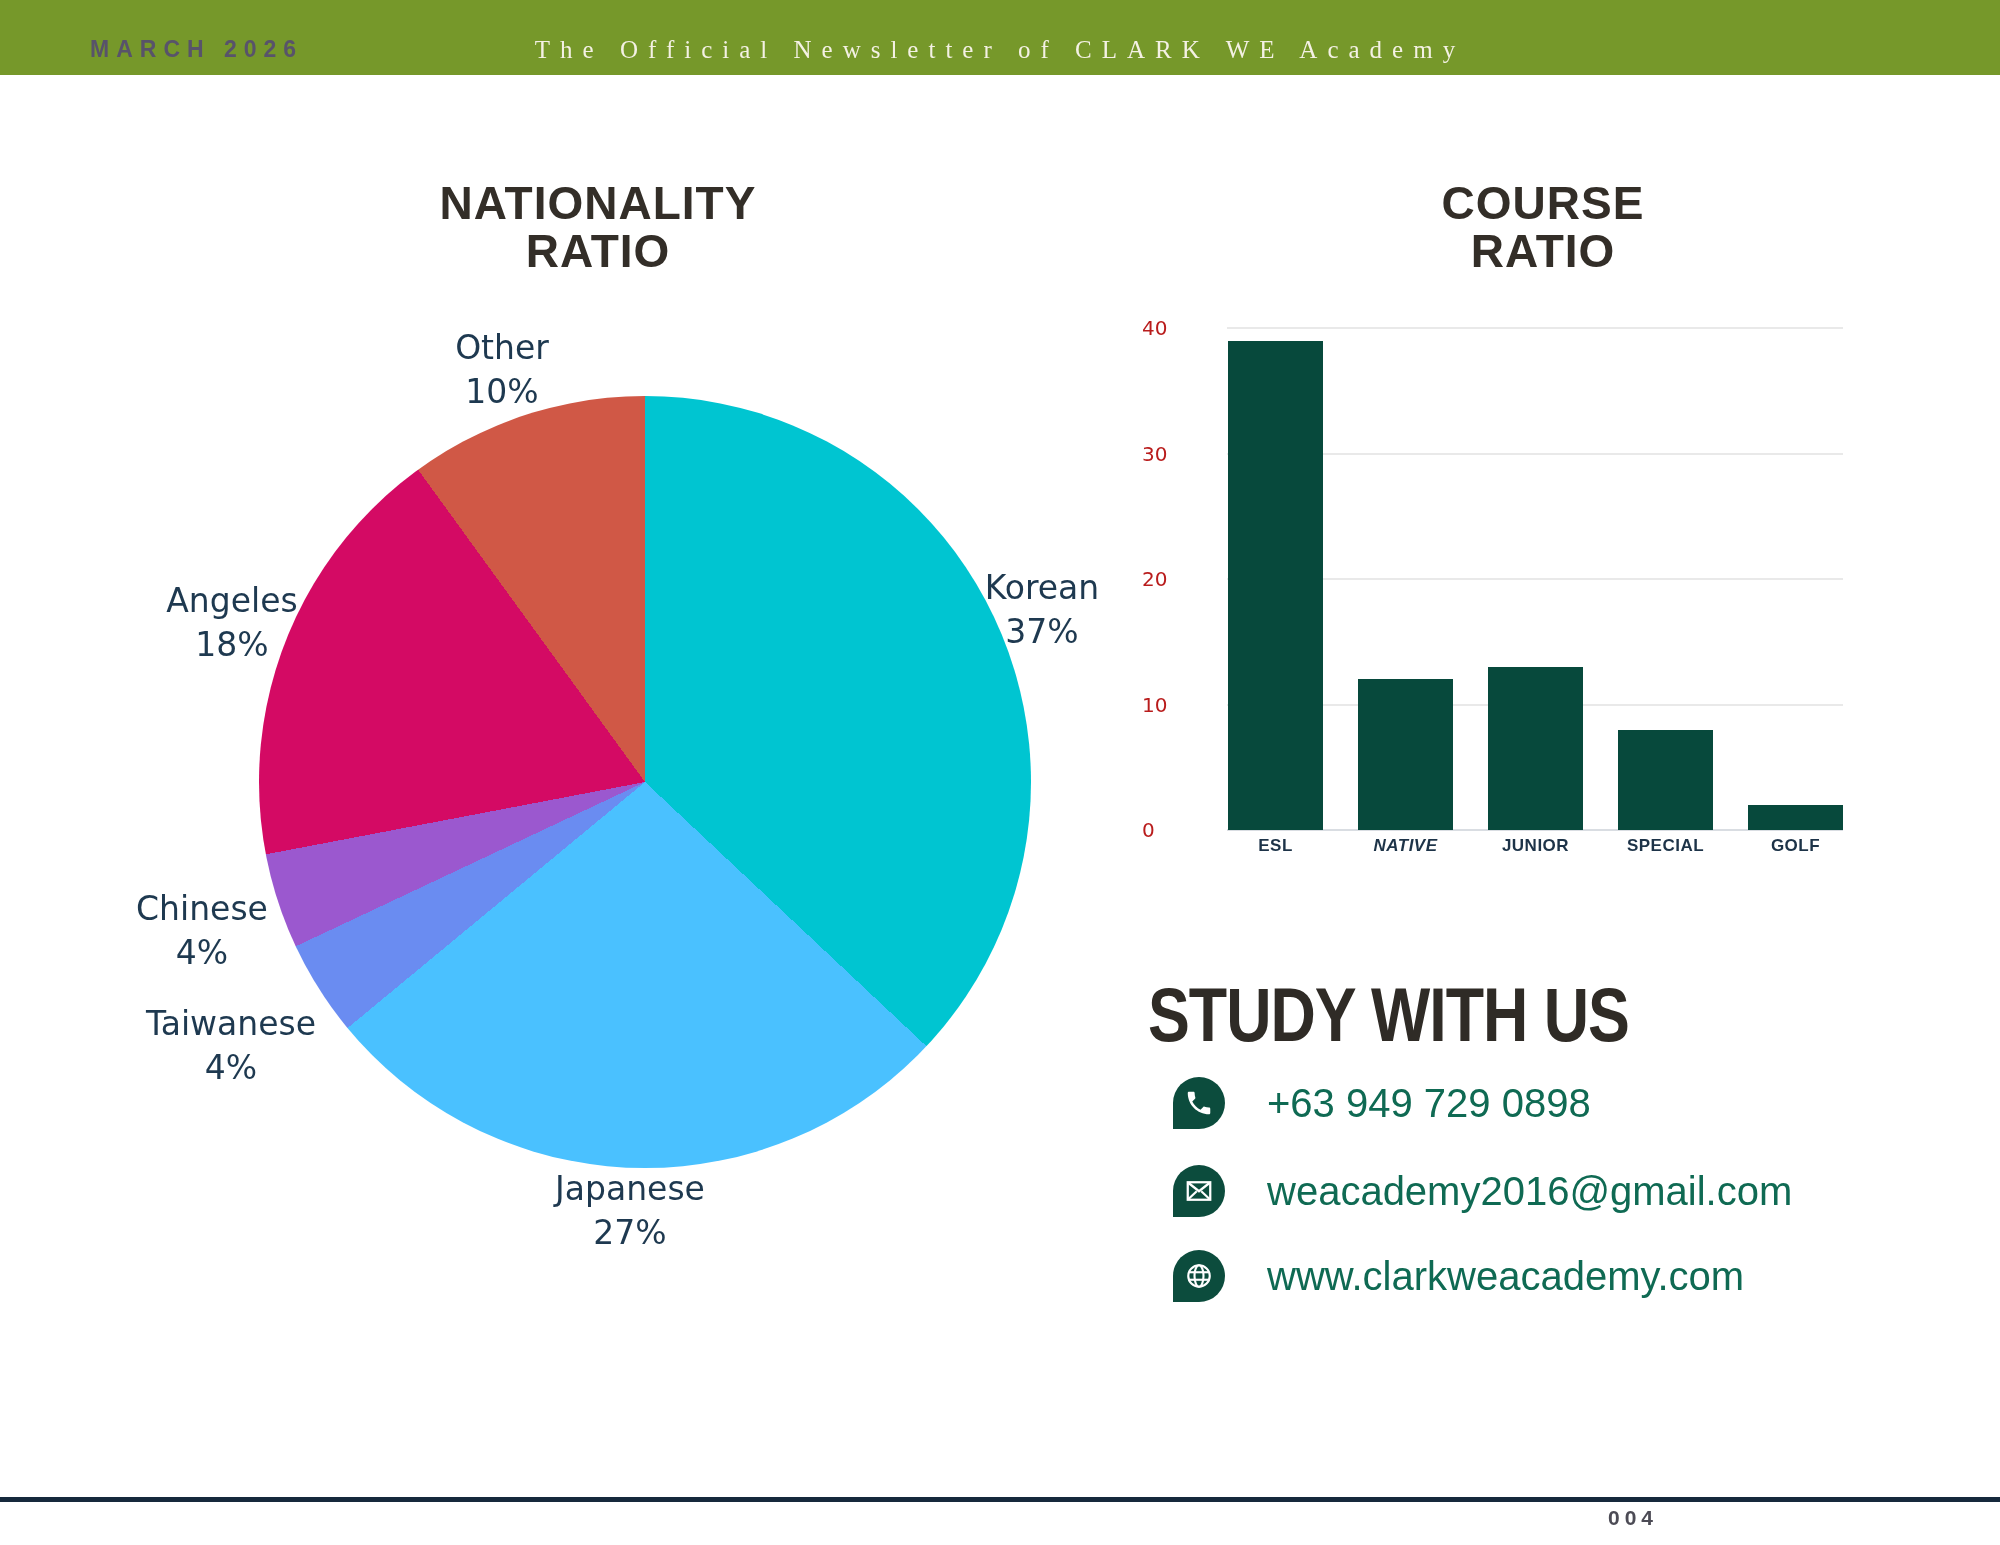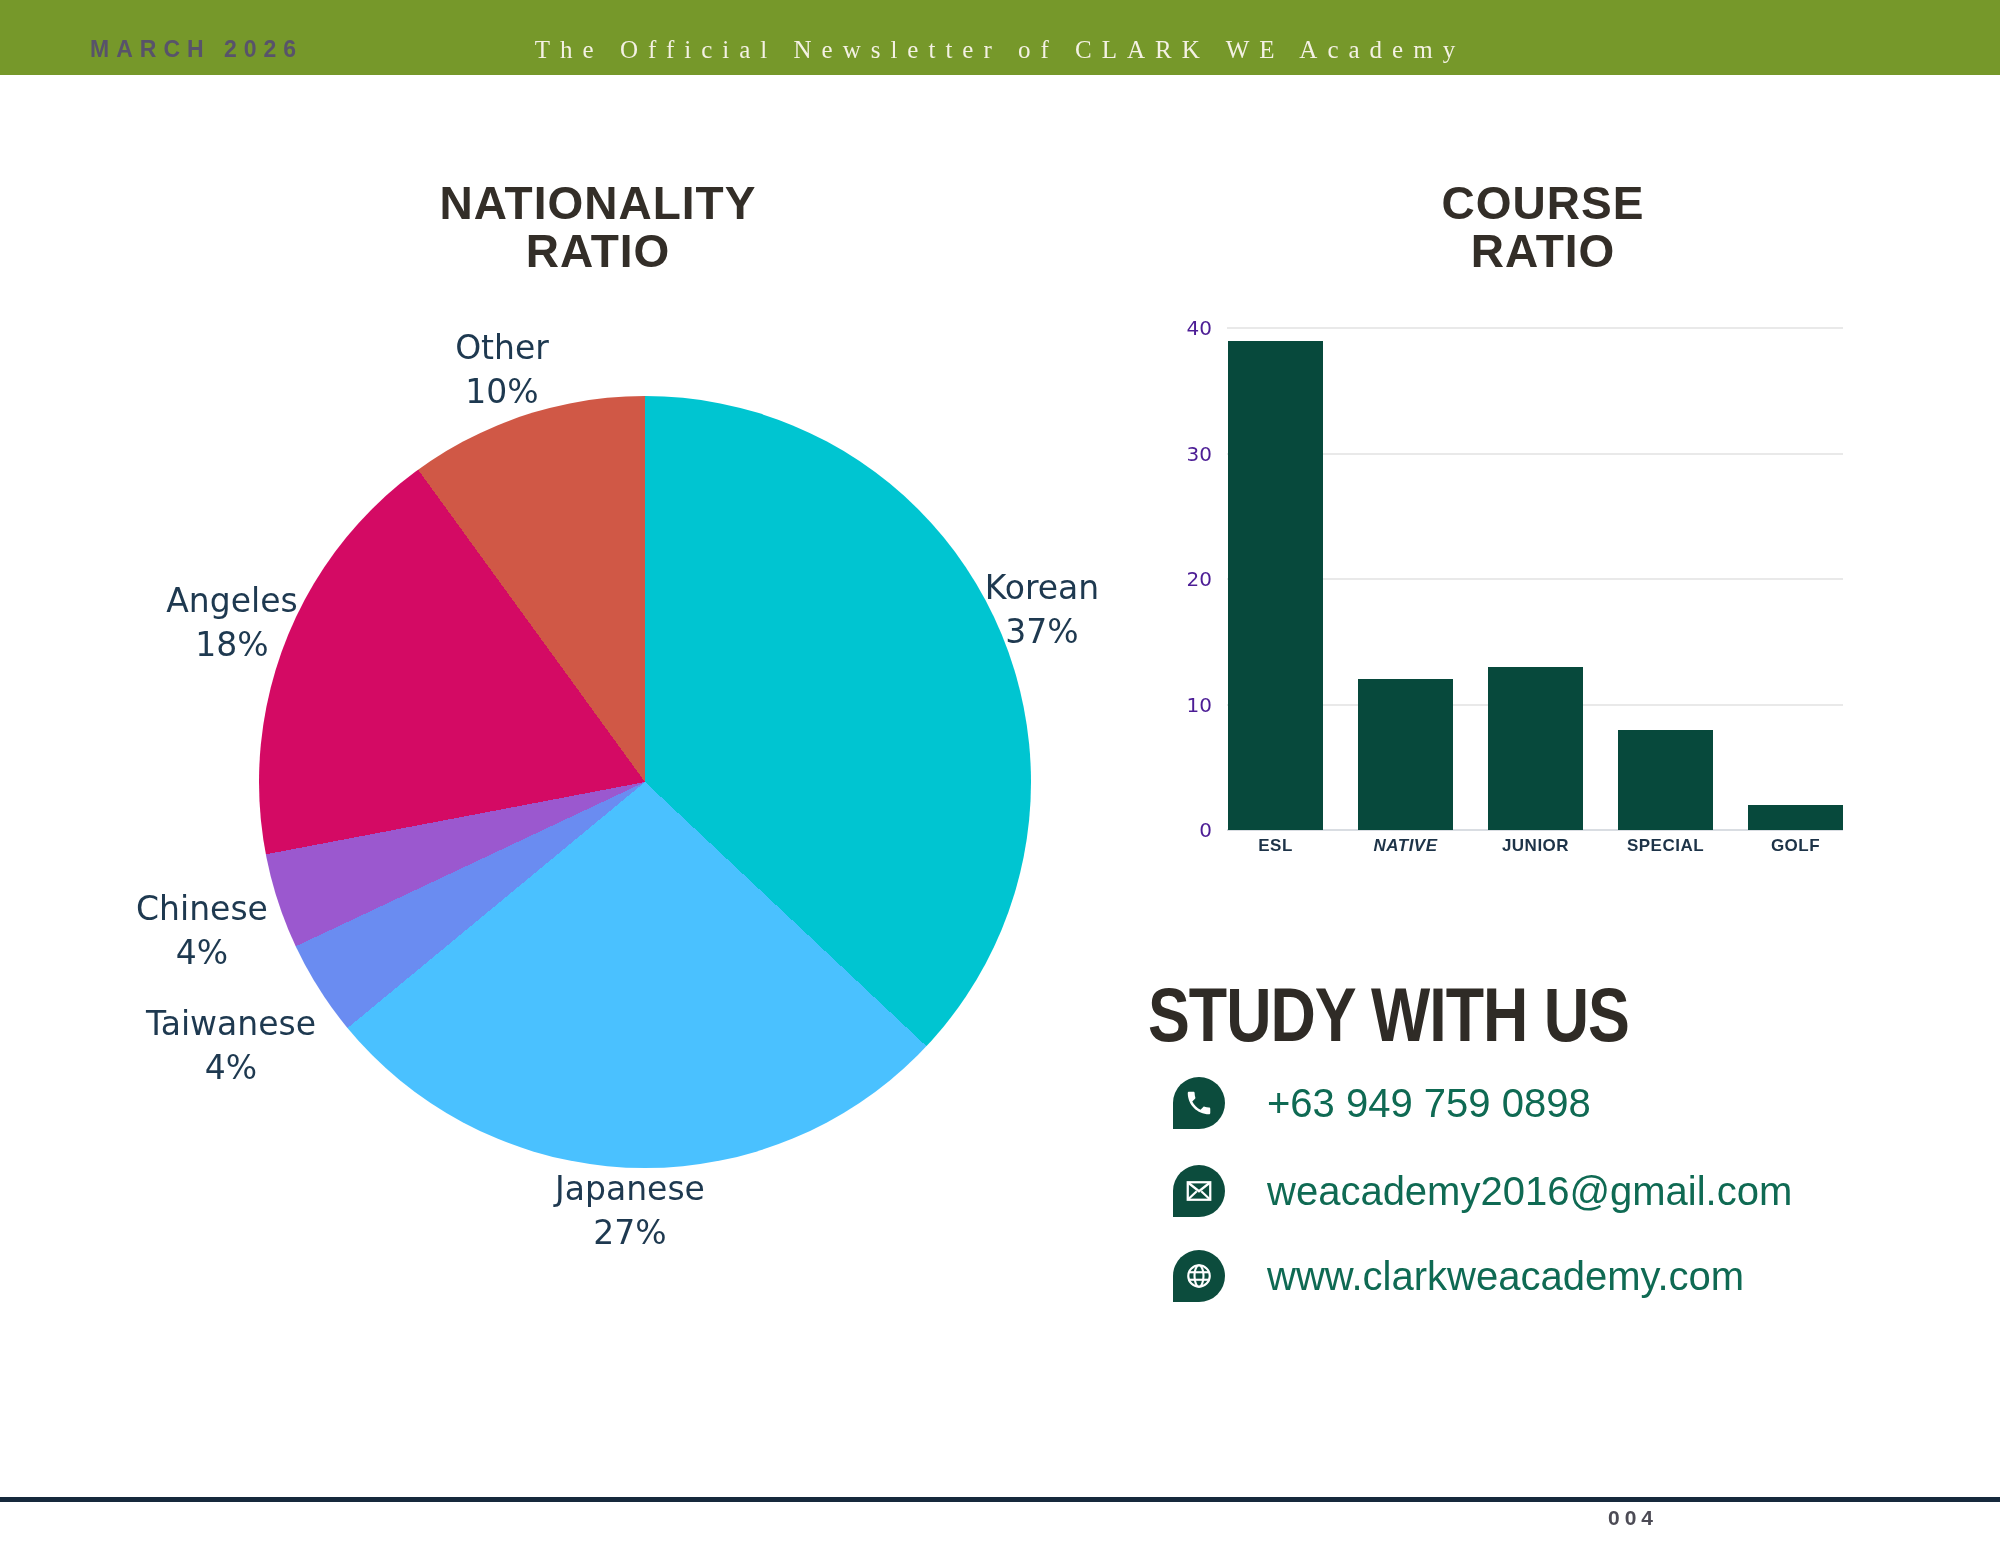--- a/index.html
+++ b/index.html
@@ -29,21 +29,21 @@
   .lbl-korean{left:1042px;top:566px;}
   .lbl-arabic{left:232px;top:579px;}
   .lbl-chinese{left:202px;top:887px;}
   .lbl-taiwanese{left:231px;top:1002px;}
   .lbl-japanese{left:630px;top:1167px;}
 
   
   .plot{position:absolute;left:1227px;top:328px;width:616px;height:502px;}
   .gridline{position:absolute;left:0;width:616px;height:2px;background:#e9e9e9;}
   .gridline.zero{background:#d9dde2;}
-  .ytick{position:absolute;width:70px;text-align:right;color:#4c1d95;
+  .ytick{position:absolute;width:70px;text-align:left;color:#b91c1c;
         font-family:"DejaVu Sans",sans-serif;font-size:20px;line-height:22px;}
   .bar{position:absolute;bottom:0;width:95px;background:#07493c;}
   .bar-label{position:absolute;top:508px;width:130px;transform:translateX(-50%);
         text-align:center;color:#1d3348;font-size:17px;font-weight:bold;letter-spacing:0.5px;}
 
   
   .study-heading{position:absolute;left:1148px;top:928px;color:#2f2b26;
         font-size:64px;font-weight:bold;letter-spacing:-1px;white-space:nowrap;
         transform:scale(0.98,1.18);transform-origin:left top;}
   .contact-row{position:absolute;left:1173px;display:flex;align-items:center;gap:42px;}
@@ -128,21 +128,21 @@
     </div>
 
   <h1 class="study-heading">STUDY WITH US</h1>
 
   <div class="contact-row" style="top:1077px;">
     <span class="leaf-icon">
       <svg viewBox="0 0 24 24">
           <path fill="#ffffff" d="M6.62 10.79c1.44 2.83 3.76 5.14 6.59 6.59l2.2-2.2c.27-.27.67-.36 1.02-.24 1.12.37 2.33.57 3.57.57.55 0 1 .45 1 1V20c0 .55-.45 1-1 1-9.39 0-17-7.61-17-17 0-.55.45-1 1-1h3.5c.55 0 1 .45 1 1 0 1.25.2 2.45.57 3.57.11.35.03.74-.25 1.02l-2.2 2.2z"></path>
         </svg>
     </span>
-    <span class="contact-text">+63 949 759 0898</span>
+    <span class="contact-text">+63 949 729 0898</span>
   </div>
 
   <div class="contact-row" style="top:1165px;">
     <span class="leaf-icon">
       <svg viewBox="0 0 24 24" fill="none" stroke="#ffffff" stroke-width="1.8">
         <rect x="3" y="5" width="18" height="14"></rect>
         <path d="M3.4 5.4 12 12.2 20.6 5.4"></path>
         <path d="M3.4 18.6 10.2 12.2"></path>
         <path d="M20.6 18.6 13.8 12.2"></path>
       </svg>

